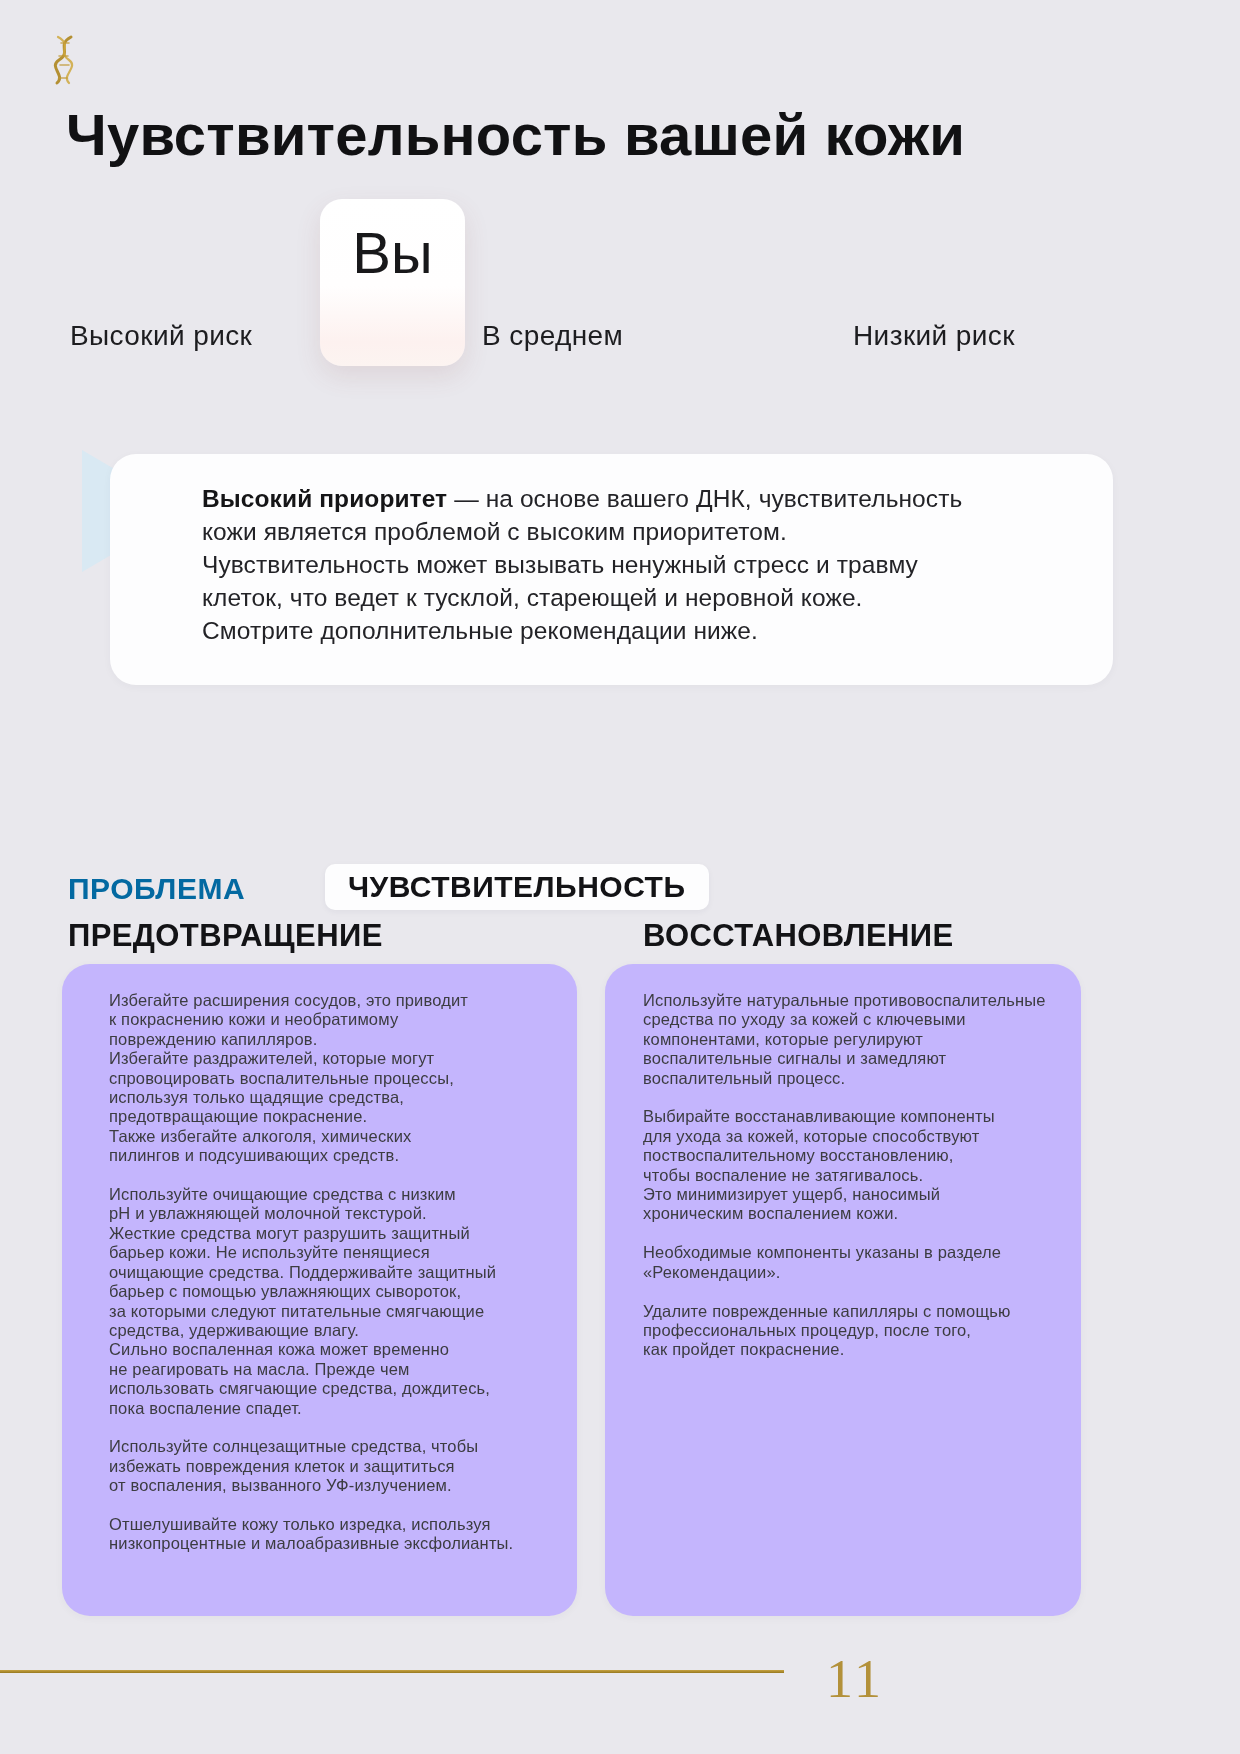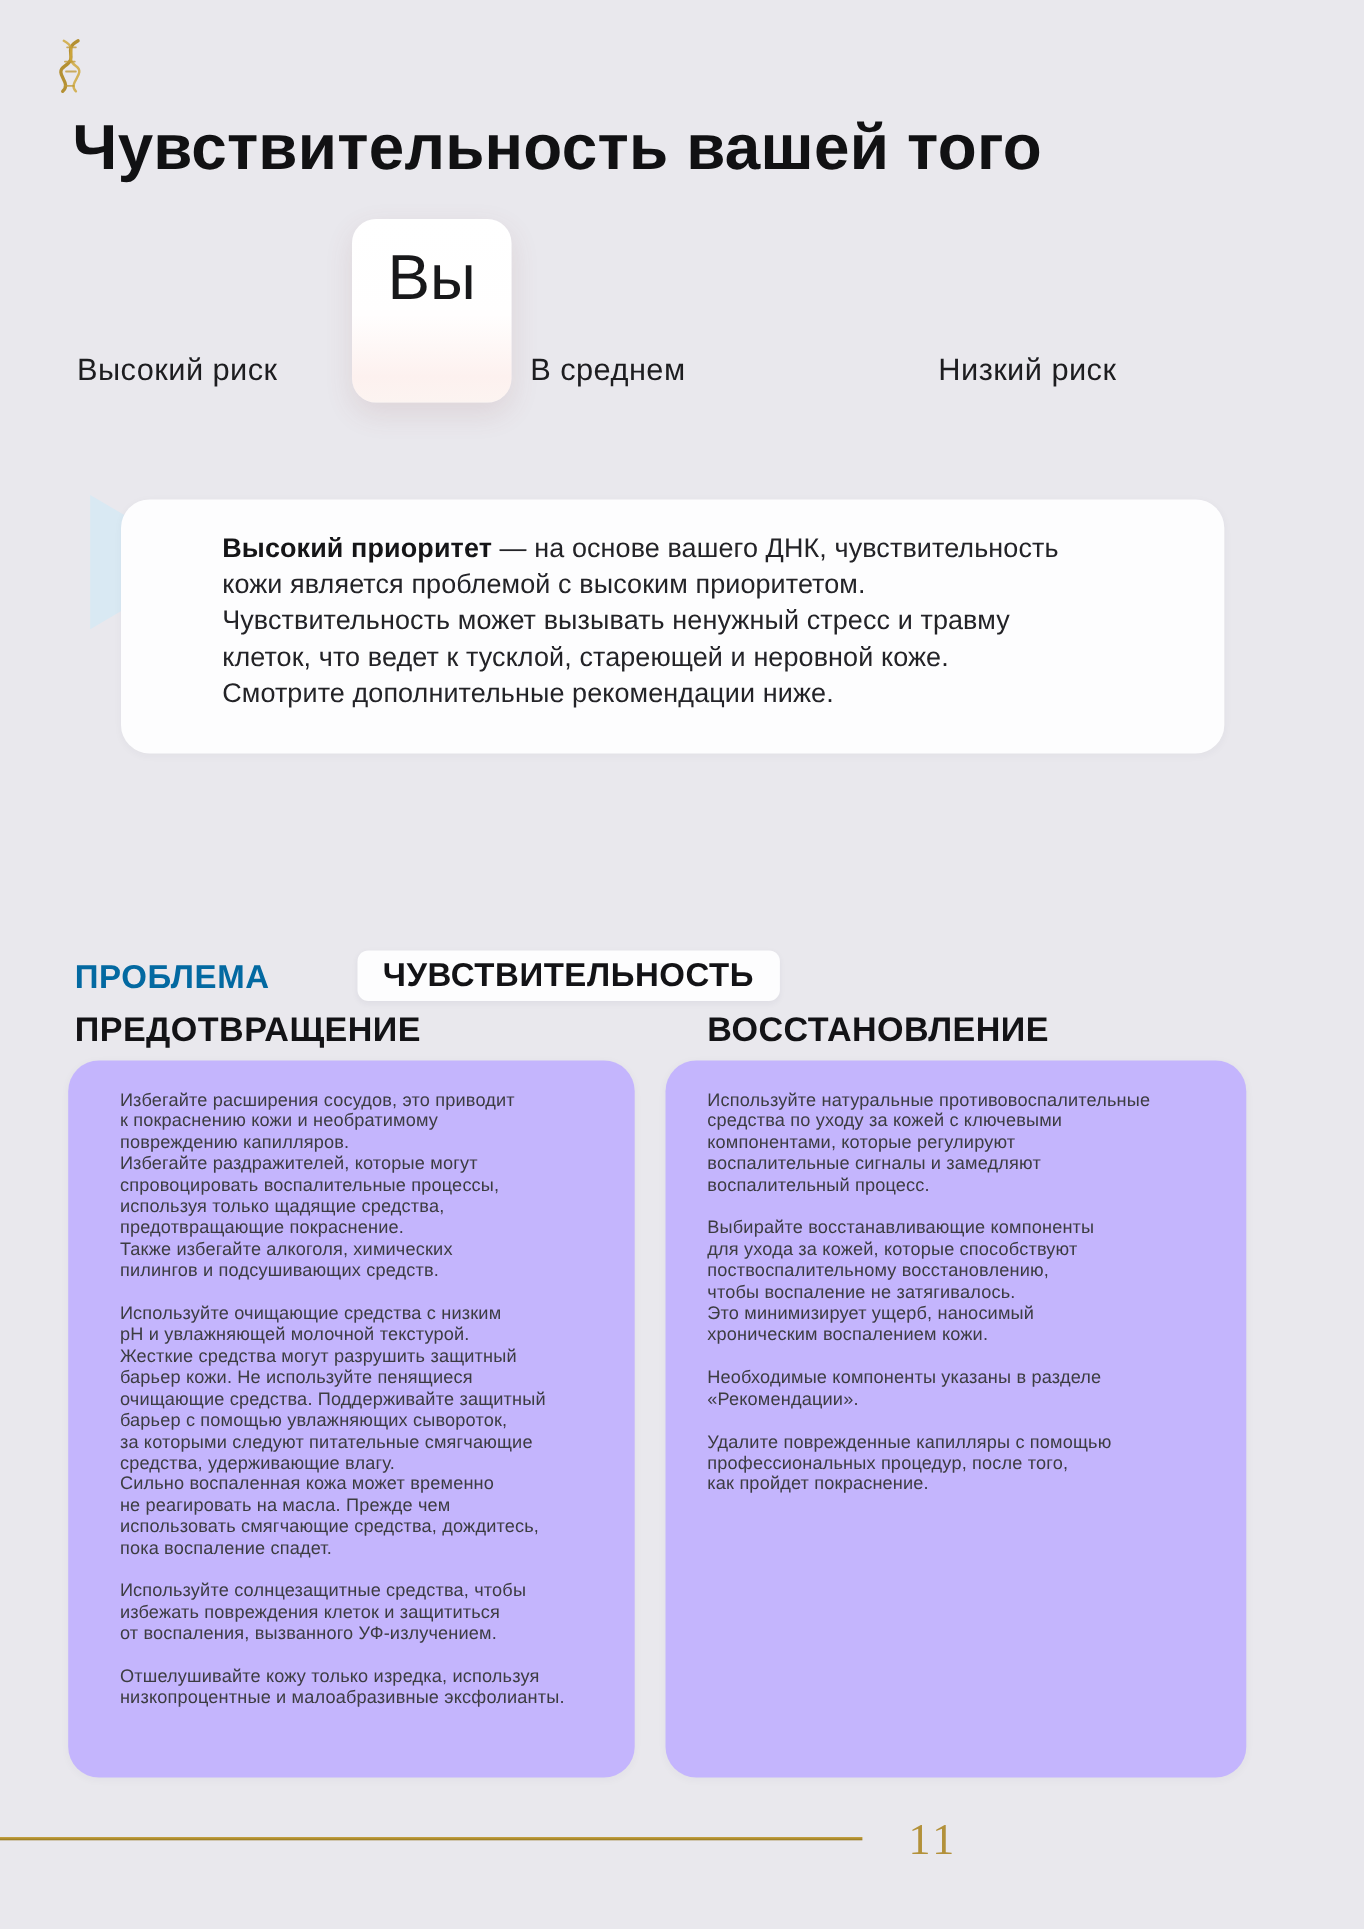--- a/index.html
+++ b/index.html
@@ -93,51 +93,51 @@
     letter-spacing:0.4px; white-space:nowrap;
   }
   .col-header.left { left:68px; }
   .col-header.right { left:603px;margin-left:40px; }
 
   .strategy-card {
     top:964px; height:652px; background:#c4b5fd; border-radius:28px;
     box-shadow:0 2px 8px rgba(40,40,70,0.04);
   }
   .strategy-card.left  { left:62px;  width:515px; }
-  .strategy-card.right { left:605px; width:528px; }
+  .strategy-card.right { left:605px; width:476px; }
   .card-text {
     position:absolute; top:27px;
     font-size:16.5px; line-height:19.4px; color:#3c3c41;
     white-space:pre-line; letter-spacing:0.15px;
   }
   .strategy-card.left  .card-text { left:47px; right:20px; }
   .strategy-card.right .card-text { left:38px; right:18px; }
 
   .footer-rule {
     left:0; top:1670px; width:784px; height:3px;
     background:linear-gradient(180deg,#c7a342,#96781f);
   }
   .page-number {
     left:826px; top:1648px;
     font-family:"Liberation Serif", serif;
-    font-size:40px; font-weight:400; color:#b3913a; letter-spacing:3px;
+    font-size:54px; font-weight:400; color:#b3913a; letter-spacing:3px;
   }
 </style>
 </head>
 <body>
 
 <div class="page">
 
   <svg class="abs logo" viewBox="0 0 38 52" fill="none">
     <path d="M27 3 C12 11, 28 18, 15 26 C4 33, 22 41, 13 49" stroke="#b49033" stroke-width="3" stroke-linecap="round"></path>
     <path d="M14 3 C29 11, 13 18, 25 26 C35 33, 17 41, 25 49" stroke="#cfa83d" stroke-width="2.2" stroke-linecap="round" opacity="0.85"></path>
     <path d="M17 9 L25 9 M15 22 L24 22 M16 31 L25 31 M15 44 L23 44" stroke="#c09a38" stroke-width="1.6" stroke-linecap="round" opacity="0.8"></path>
   </svg>
 
-  <div class="abs page-title">Чувствительность вашей того</div>
+  <div class="abs page-title">Чувствительность вашей кожи</div>
 
   <div class="abs you-card">
     <div class="you-label">Вы</div>
   </div>
 
   <div class="abs risk-bar">
     <div class="risk-label high">Высокий риск</div>
     <div class="risk-label medium">В среднем</div>
     <div class="risk-label low">Низкий риск</div>
   </div>

